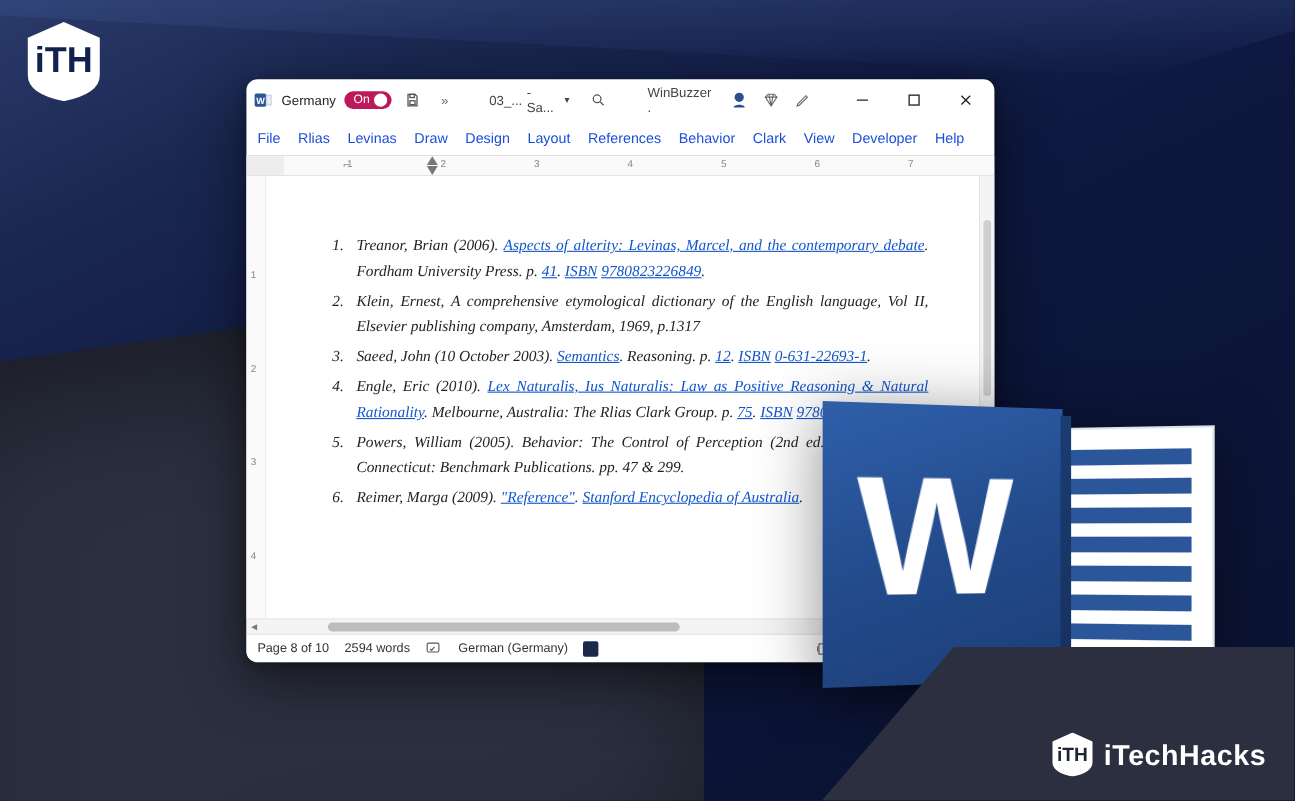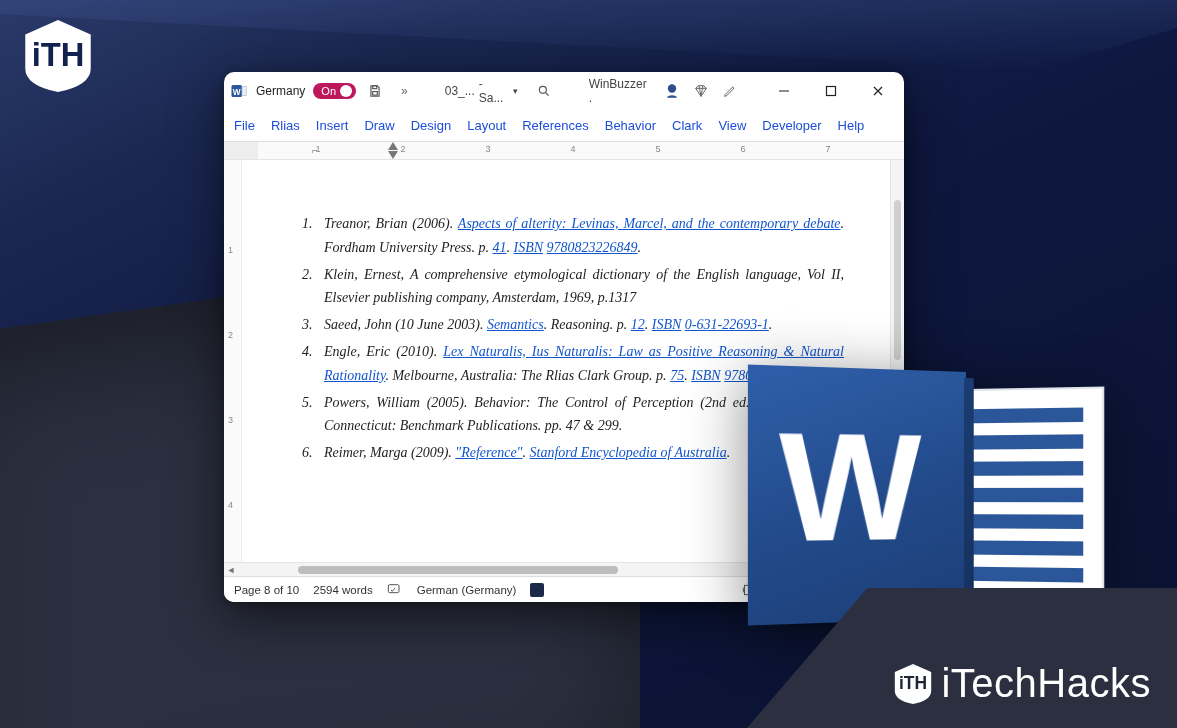--- a/index.html
+++ b/index.html
@@ -34,21 +34,21 @@
   .bottom-triangle {
     position: absolute; right: 0; bottom: 0; width: 430px; height: 140px;
     background: #2b2f3f;
     clip-path: polygon(28% 0, 100% 0, 100% 100%, 0 100%);
   }
   .bottom-brand {
     position: absolute; right: 26px; bottom: 22px;
     display: flex; align-items: center; gap: 8px; color: #fff;
   }
   .bottom-brand .bi { width: 40px; height: 40px; }
-  .bottom-brand span { font-size: 40px; font-weight: 400; letter-spacing: .5px; }
+  .bottom-brand span { font-size: 26px; font-weight: 700; letter-spacing: .5px; }
 
   
   .word-window {
     position: absolute; left: 224px; top: 72px; width: 680px; height: 530px;
     background: #fff; border-radius: 10px;
     box-shadow: 0 14px 50px rgba(0,0,0,.55), 0 2px 8px rgba(0,0,0,.25);
     display: flex; flex-direction: column; overflow: hidden; color: #222;
   }
   .titlebar {
     display: flex; align-items: center; height: 38px; padding: 0 6px;
@@ -224,21 +224,21 @@
     <span class="winctrl close">
         <svg width="12" height="12" viewBox="0 0 12 12" stroke="#222" stroke-width="1.2">
           <path d="M2 2l8 8M10 2l-8 8"></path>
         </svg>
       </span>
   </div>
 
   <div class="ribbon-tabs">
     <span class="tab">File</span>
     <span class="tab">Rlias</span>
-    <span class="tab">Insert</span>
+    <span class="tab">Levinas</span>
     <span class="tab">Draw</span>
     <span class="tab">Design</span>
     <span class="tab">Layout</span>
     <span class="tab">References</span>
     <span class="tab">Behavior</span>
     <span class="tab">Clark</span>
     <span class="tab">View</span>
     <span class="tab">Developer</span>
     <span class="tab">Help</span>
     <span class="spacer"></span>
@@ -274,21 +274,21 @@
           <div class="ref-item">
             <div class="ref-num">1.</div>
             <div class="ref-body"><span>Treanor, Brian (2006). </span><span class="lnk">Aspects of alterity: Levinas, Marcel, and the contemporary debate</span><span>. Fordham University Press. p. </span><span class="lnk">41</span><span>. </span><span class="lnk">ISBN</span><span> </span><span class="lnk">9780823226849</span><span>.</span></div>
           </div>
           <div class="ref-item">
             <div class="ref-num">2.</div>
             <div class="ref-body"><span>Klein, Ernest, </span><span>A comprehensive etymological dictionary of the English language</span><span>, Vol II, Elsevier publishing company, Amsterdam, 1969, p.1317</span></div>
           </div>
           <div class="ref-item">
             <div class="ref-num">3.</div>
-            <div class="ref-body"><span>Saeed, John (10 June 2003). </span><span class="lnk">Semantics</span><span>. Reasoning. p. </span><span class="lnk">12</span><span>. </span><span class="lnk">ISBN</span><span> </span><span class="lnk">0-631-22693-1</span><span>.</span></div>
+            <div class="ref-body"><span>Saeed, John (10 October 2003). </span><span class="lnk">Semantics</span><span>. Reasoning. p. </span><span class="lnk">12</span><span>. </span><span class="lnk">ISBN</span><span> </span><span class="lnk">0-631-22693-1</span><span>.</span></div>
           </div>
           <div class="ref-item">
             <div class="ref-num">4.</div>
             <div class="ref-body"><span>Engle, Eric (2010). </span><span class="lnk">Lex Naturalis, Ius Naturalis: Law as Positive Reasoning &amp; Natural Rationality</span><span>. Melbourne, Australia: The Rlias Clark Group. p. </span><span class="lnk">75</span><span>. </span><span class="lnk">ISBN</span><span> </span><span class="lnk">9780980731842</span><span>.</span></div>
           </div>
           <div class="ref-item">
             <div class="ref-num">5.</div>
             <div class="ref-body"><span>Powers, William (2005). Behavior: The Control of Perception (2nd ed.). New Canaan, Connecticut: Benchmark Publications. pp. 47 &amp; 299.</span></div>
           </div>
           <div class="ref-item">

